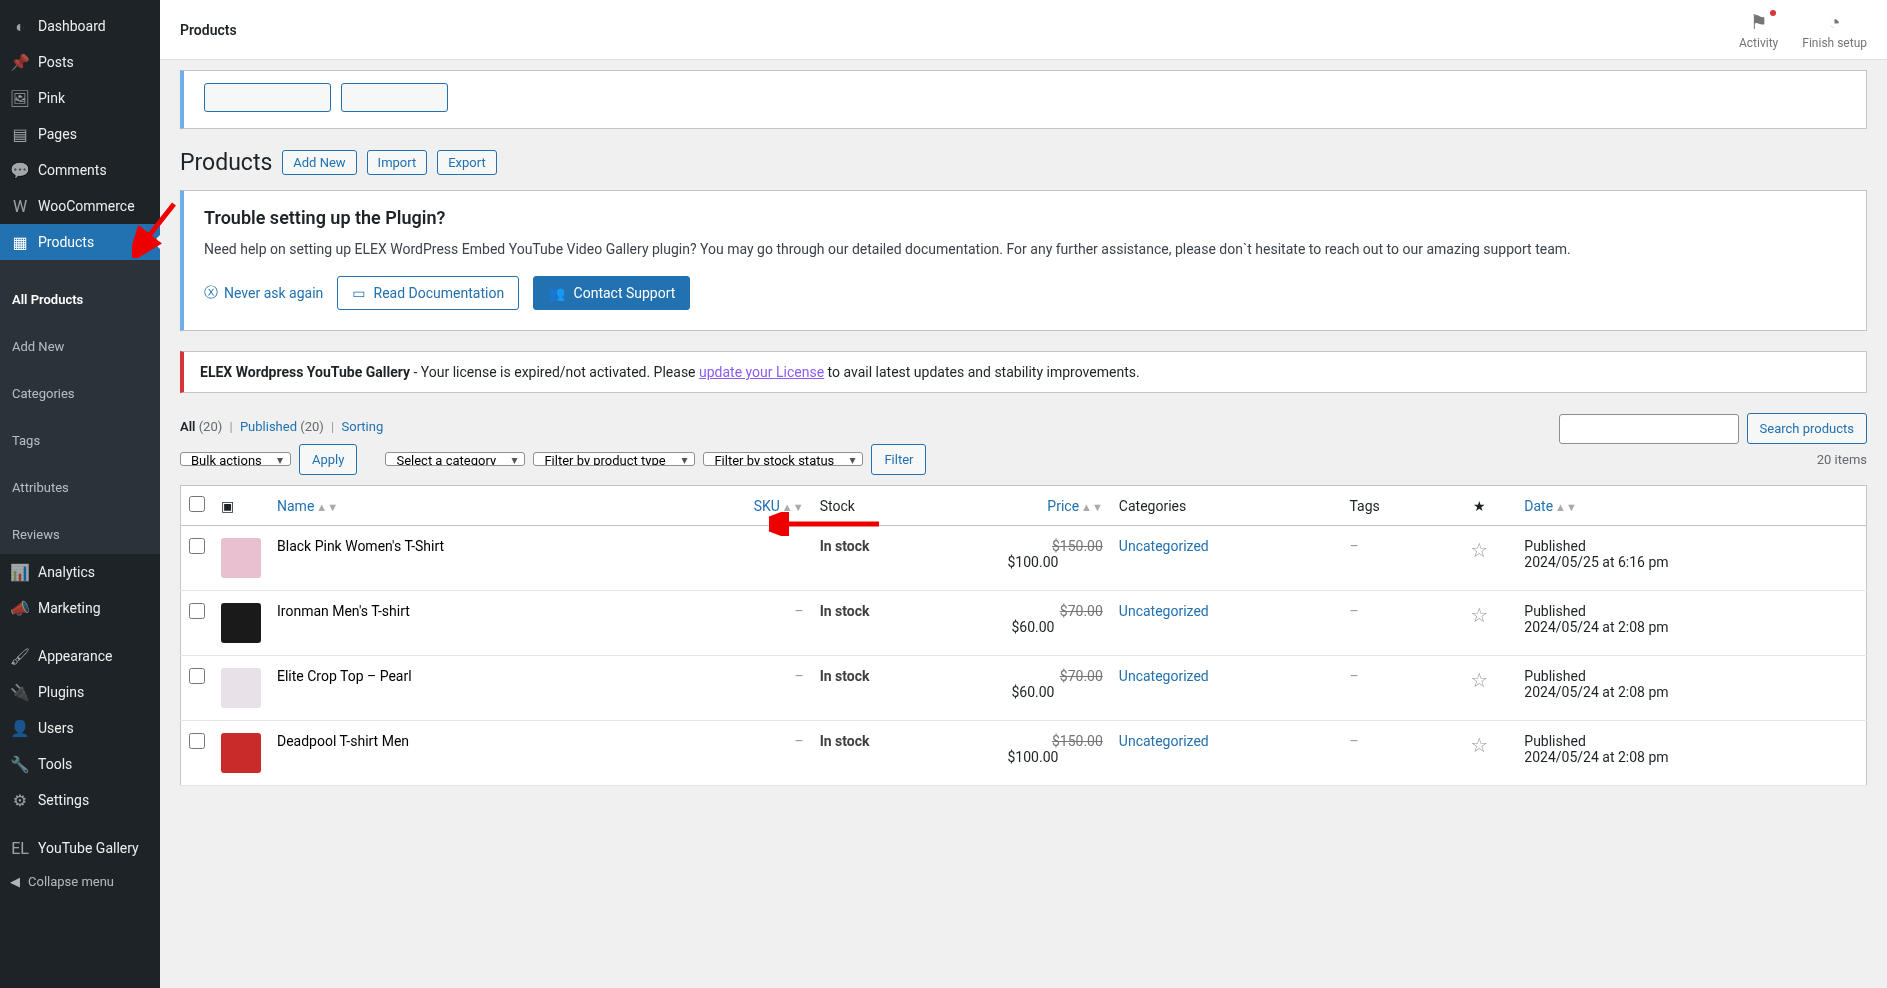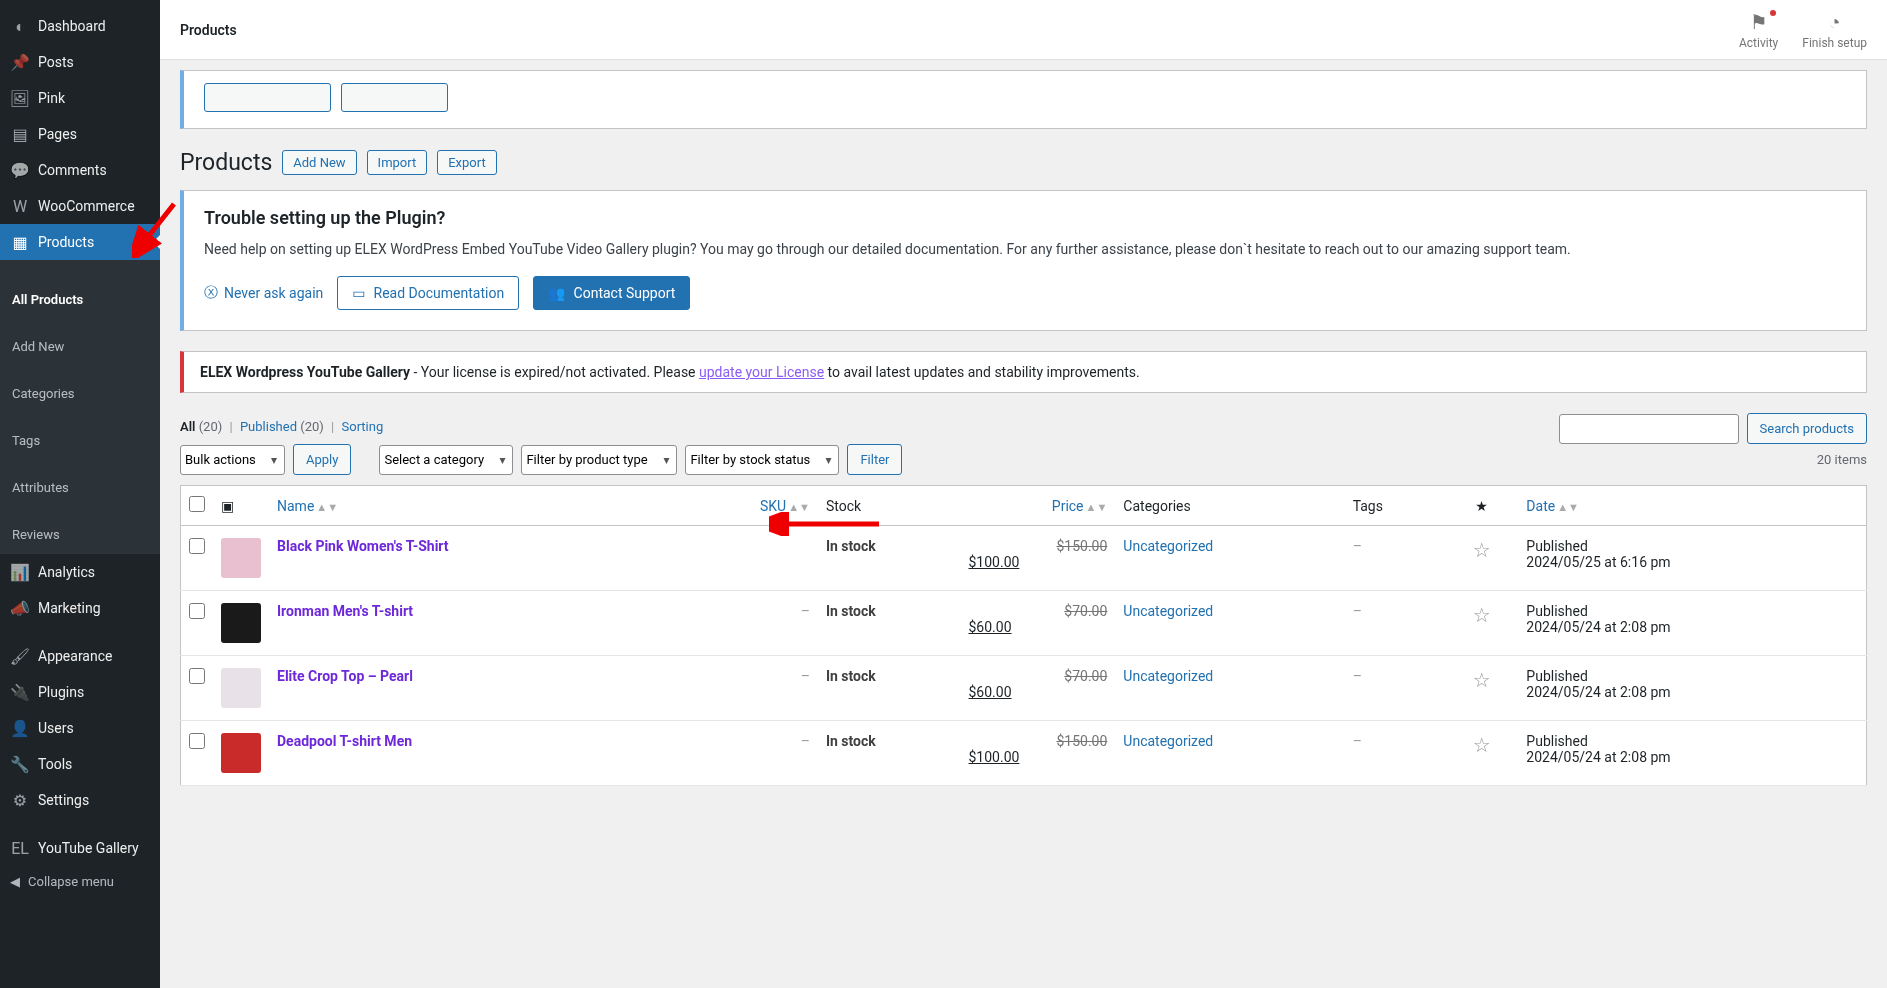--- a/index.html
+++ b/index.html
@@ -46,39 +46,39 @@
 .warn { background:#fff; border:1px solid #c3c4c7; border-left:4px solid #d63638; padding:12px 16px; font-size:14px; margin-bottom:20px; }
 .warn a { color:#8b5cf6; text-decoration:underline; }
 
 .views { font-size:13px; margin-bottom:10px; }
 .views a { color:#2271b1; text-decoration:none; }
 .views .sep { color:#999; margin:0 4px; }
 .views .cnt { color:#646970; }
 .views .cur { color:#1d2327; font-weight:600; }
 
 .filters-row { display:flex; align-items:center; gap:8px; margin-bottom:10px; }
-.sel, .srch { border:1px solid #8c8f94; border-radius:3px; padding:0 28px 0 4px; height:30px; font-size:13px; background:#fff; appearance:none; position:relative; }
+.sel, .srch { border:1px solid #8c8f94; border-radius:3px; padding:0 28px 0 10px; height:14px; font-size:13px; background:#fff; appearance:none; position:relative; }
 .sel-wrap { position:relative; display:inline-block; }
 .sel-wrap::after { content:'▾'; position:absolute; right:8px; top:50%; transform:translateY(-50%); font-size:12px; color:#555; pointer-events:none; }
 .apply-btn,.filter-btn,.search-btn { border:1px solid #2271b1; color:#2271b1; background:#f6f7f7; padding:0 12px; font-size:13px; border-radius:3px; height:31px; cursor:pointer; }
 .srch-input { border:1px solid #8c8f94; border-radius:3px; height:30px; width:180px; padding:0 8px; font-size:13px; }
 .item-count { font-size:13px; color:#646970; margin-left:auto; }
 
 
 table { width:100%; border-collapse:collapse; background:#fff; border:1px solid #c3c4c7; }
 th { text-align:left; padding:10px 8px; font-size:14px; font-weight:400; border-bottom:1px solid #c3c4c7; }
 th.sortable a { color:#2271b1; text-decoration:none; }
 th .sort { color:#aaa; font-size:11px; margin-left:2px; }
 td { padding:12px 8px; font-size:14px; vertical-align:top; border-bottom:1px solid #e5e5e5; }
 td a { color:#2271b1; text-decoration:none; }
-.prod-name { font-weight:700; color:#6d28d9; }
+.prod-name { font-weight:400; color:#000000; }
 .thumb { width:40px; height:40px; border-radius:3px; display:block; }
 .instock { color:#404040; font-weight:700; }
 .strike { text-decoration:line-through; color:#757575; display:block; text-align:right; }
-.price { text-decoration:underline; display:block; text-align:left; }
+.price { display:block; text-align:center; }
 .dash { color:#999; }
 .star { font-size:20px; color:#999; cursor:pointer; }
 .cb { width:30px; text-align:center; }
 .thumbcol { width:50px; }
 .date-cell { font-size:14px; }
 .date-cell .pub { display:block; }
 .tag-th { text-align:center; }
 input[type=checkbox] { width:16px; height:16px; }
 .arrow2 { position:absolute; left:500px; top:-14px; z-index:5; }
 .row-rel { position:relative; }

